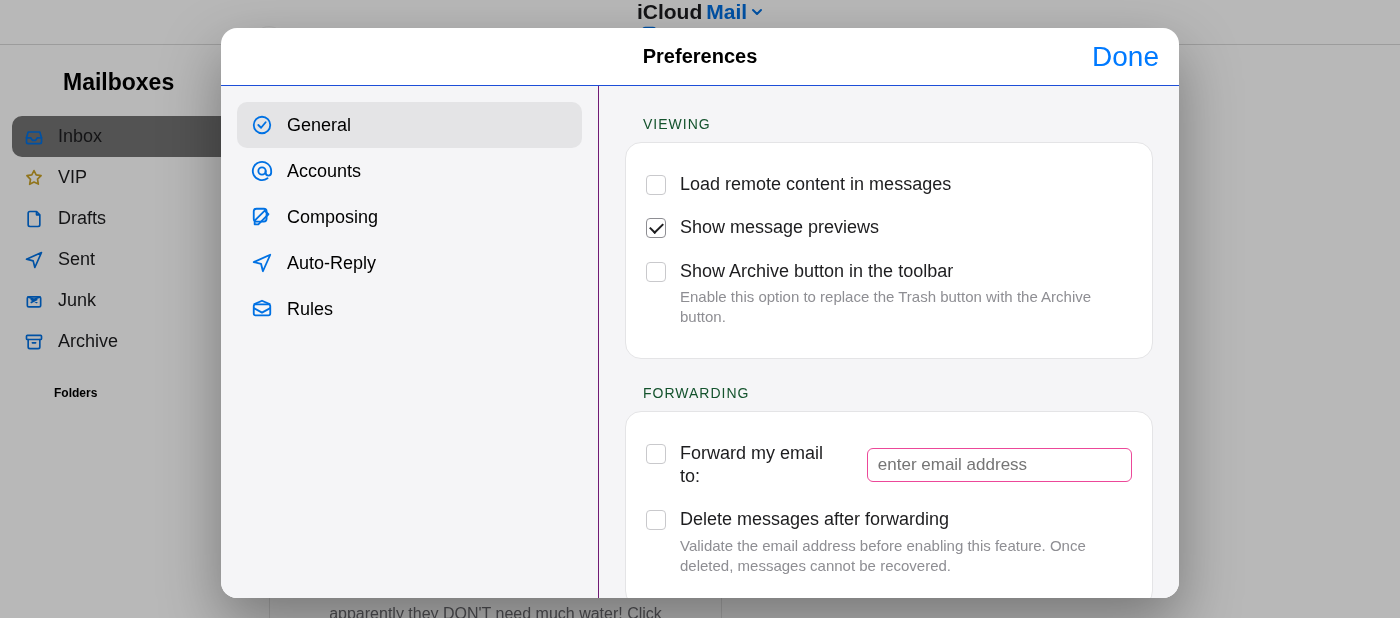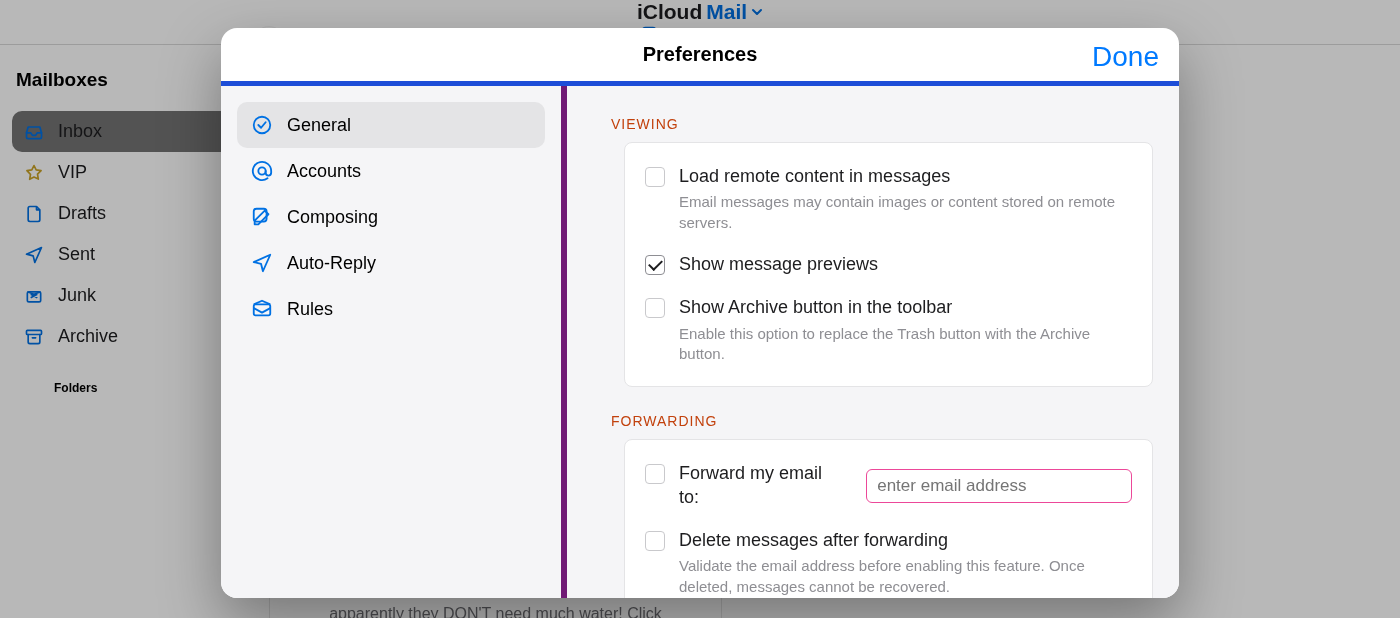--- a/index.html
+++ b/index.html
@@ -47,21 +47,21 @@
   border-right: 1px solid #e5e5e5;
   padding: 24px 12px 0 12px;
   position: relative;
 }
 .sidebar-header {
   display: flex;
   align-items: center;
   justify-content: space-between;
   padding: 0 4px 20px 4px;
 }
-.sidebar-title { font-size: 19px; font-weight: 700; }
+.sidebar-title { font-size: 23px; font-weight: 700; margin-left: 47px; }
 .gear-outer {
   position: absolute;
   top: -18px;
   right: -14px;
   width: 28px; height: 28px;
   background: #fff;
   border-radius: 50%;
   display: flex;
   align-items: center;
   justify-content: center;
@@ -120,21 +120,21 @@
   height: 570px;
   background: #fff;
   border-radius: 16px;
   overflow: hidden;
   box-shadow: 0 25px 60px rgba(0,0,0,0.35);
   display: flex;
   flex-direction: column;
 }
 .modal-header {
   height: 58px;
-  border-bottom: 5px solid #1d4ed8;
+  border-bottom: 1px solid #1d4ed8;
   display: flex;
   align-items: center;
   justify-content: center;
   position: relative;
 }
 .modal-title { font-size: 20px; font-weight: 700; }
 .done-btn {
   position: absolute;
   right: 20px;
   top: 0;
@@ -145,23 +145,23 @@
   font-size: 28px;
   font-weight: 500;
   cursor: pointer;
 }
 .modal-body {
   flex: 1;
   display: flex;
   overflow: hidden;
 }
 .modal-nav {
-  width: 346px;
+  width: 378px;
   background: #f5f5f7;
-  border-right: 6px solid #701a75;
+  border-right: 1px solid #701a75;
   padding: 16px;
 }
 .nav-item {
   display: flex;
   align-items: center;
   gap: 14px;
   padding: 12px 14px;
   border-radius: 10px;
   font-size: 18px;
   cursor: pointer;
@@ -171,29 +171,28 @@
 
 .modal-content {
   flex: 1;
   background: #f5f5f7;
   padding: 24px 26px;
   overflow: auto;
 }
 .section-header {
   font-size: 14px;
   letter-spacing: 1px;
-  color: #c2410c;
+  color: #14532d;
   padding: 6px 18px 10px;
 }
 .card {
   background: #fff;
   border: 1px solid #e4e4e6;
-  border-radius: 8px;
-  padding: 12px 20px;
-  margin-left: 31px;
+  border-radius: 16px;
+  padding: 20px 20px;
 }
 .setting-row { display: flex; gap: 14px; padding: 10px 0; }
 .setting-main { flex: 1; }
 .check {
   width: 20px; height: 20px;
   border: 1px solid #c9c9cc;
   border-radius: 4px;
   flex-shrink: 0;
   margin-top: 2px;
   display: flex;
@@ -410,21 +409,20 @@
 
       <div class="modal-content">
 
         <div class="section-header">VIEWING</div>
         <div class="card">
 
           <div class="setting-row">
             <div class="check"></div>
             <div class="setting-main">
               <div class="setting-label">Load remote content in messages</div>
-              <div class="setting-desc">Email messages may contain images or content stored on remote servers.</div>
             </div>
           </div>
 
           <div class="setting-row">
             <div class="check checked"></div>
             <div class="setting-main">
               <div class="setting-label">Show message previews</div>
             </div>
           </div>
 

